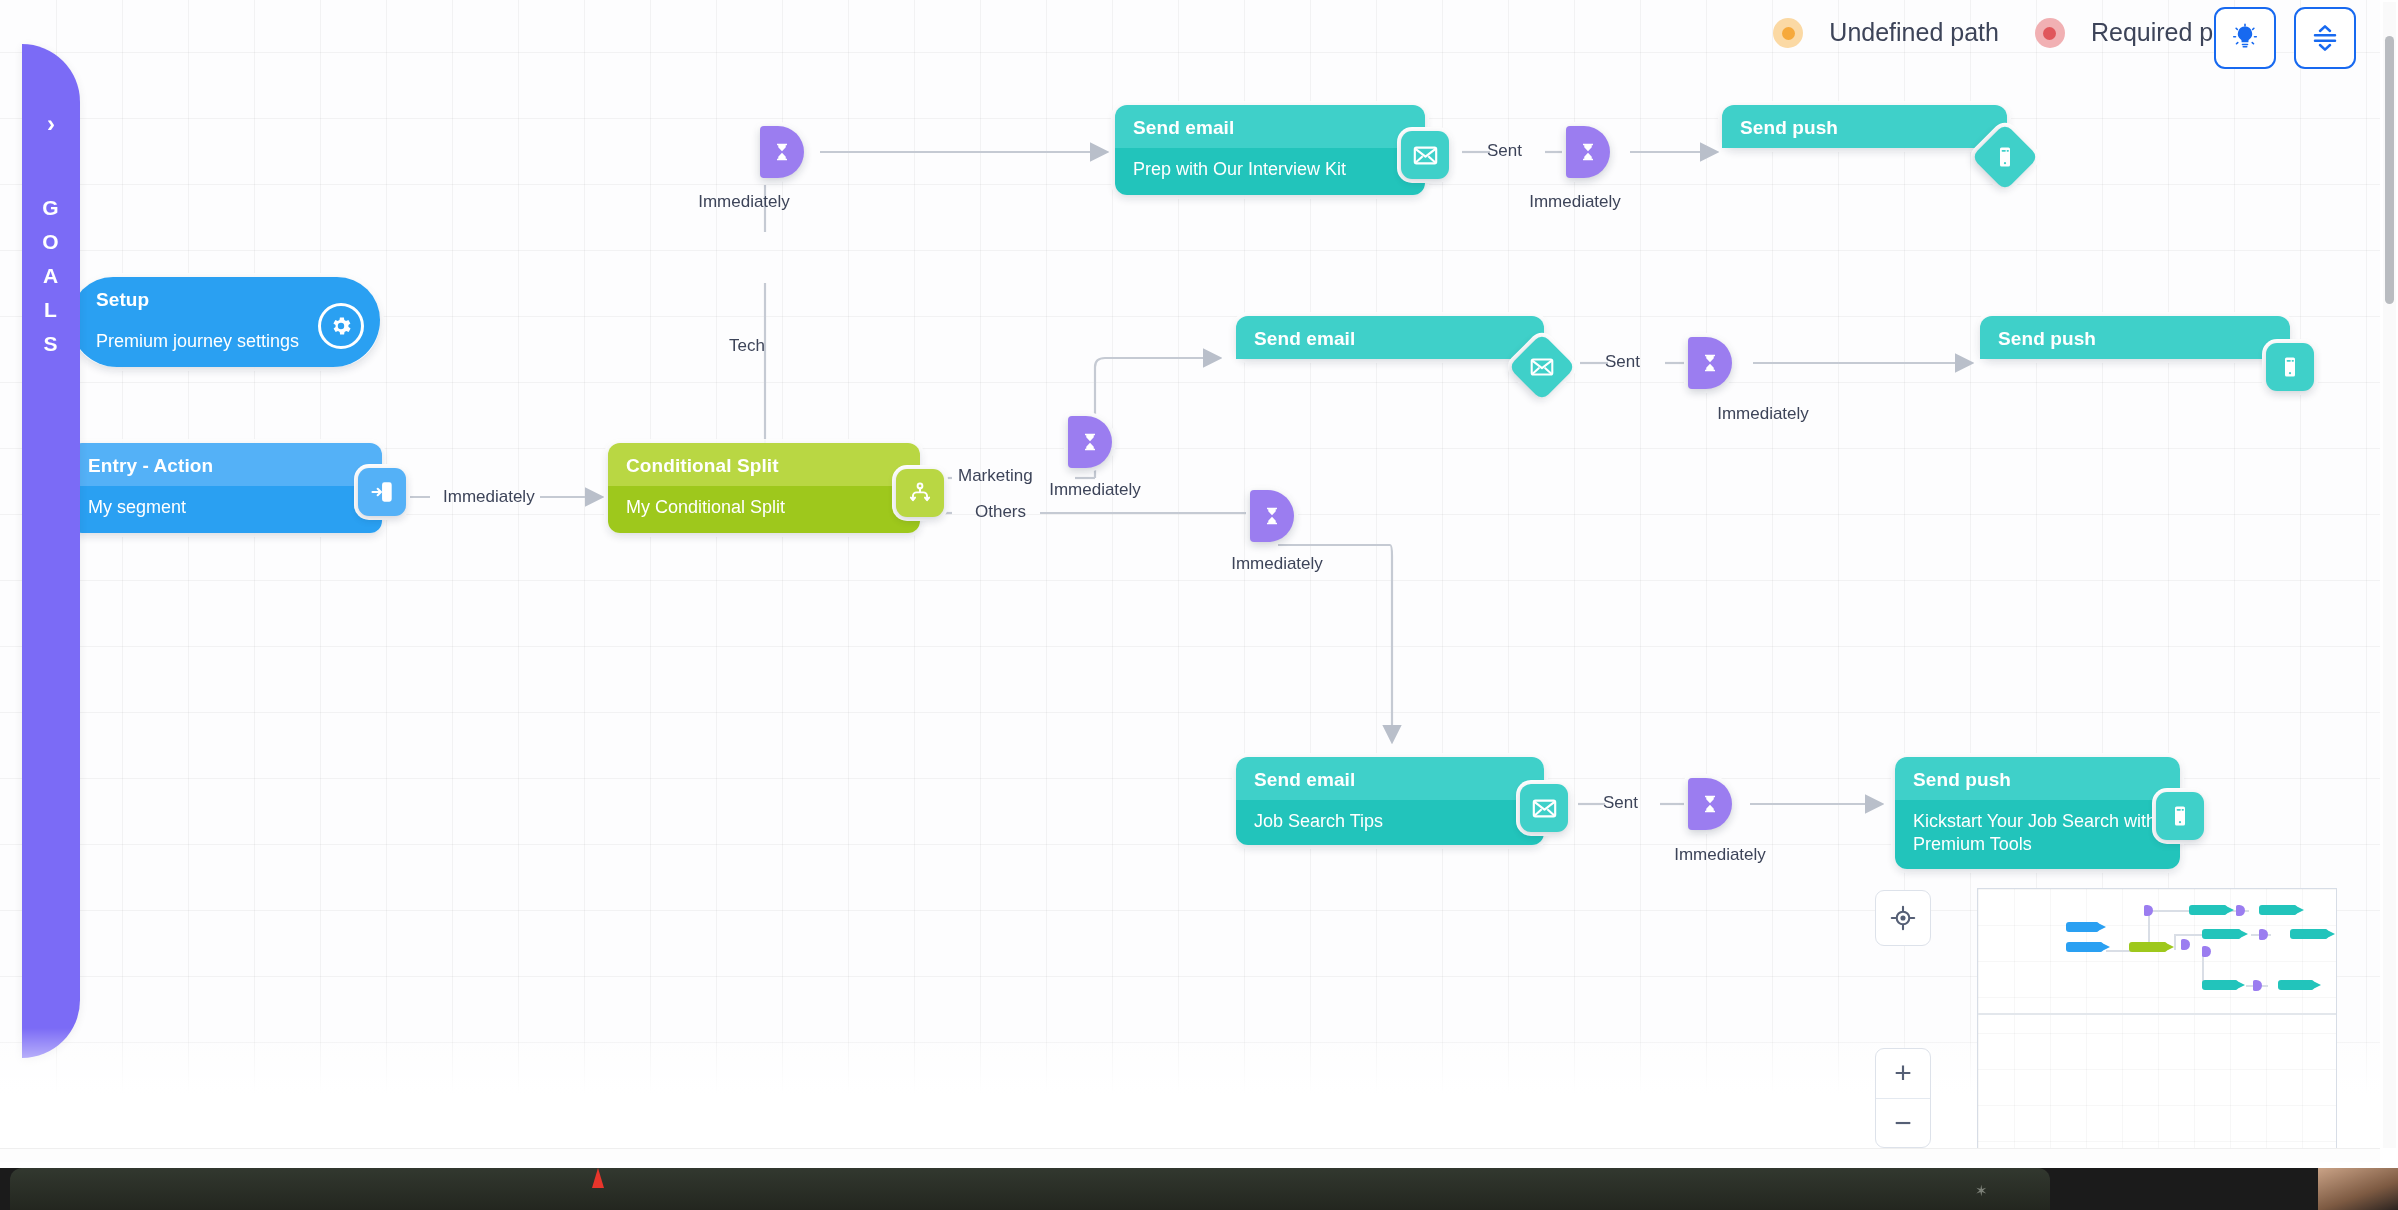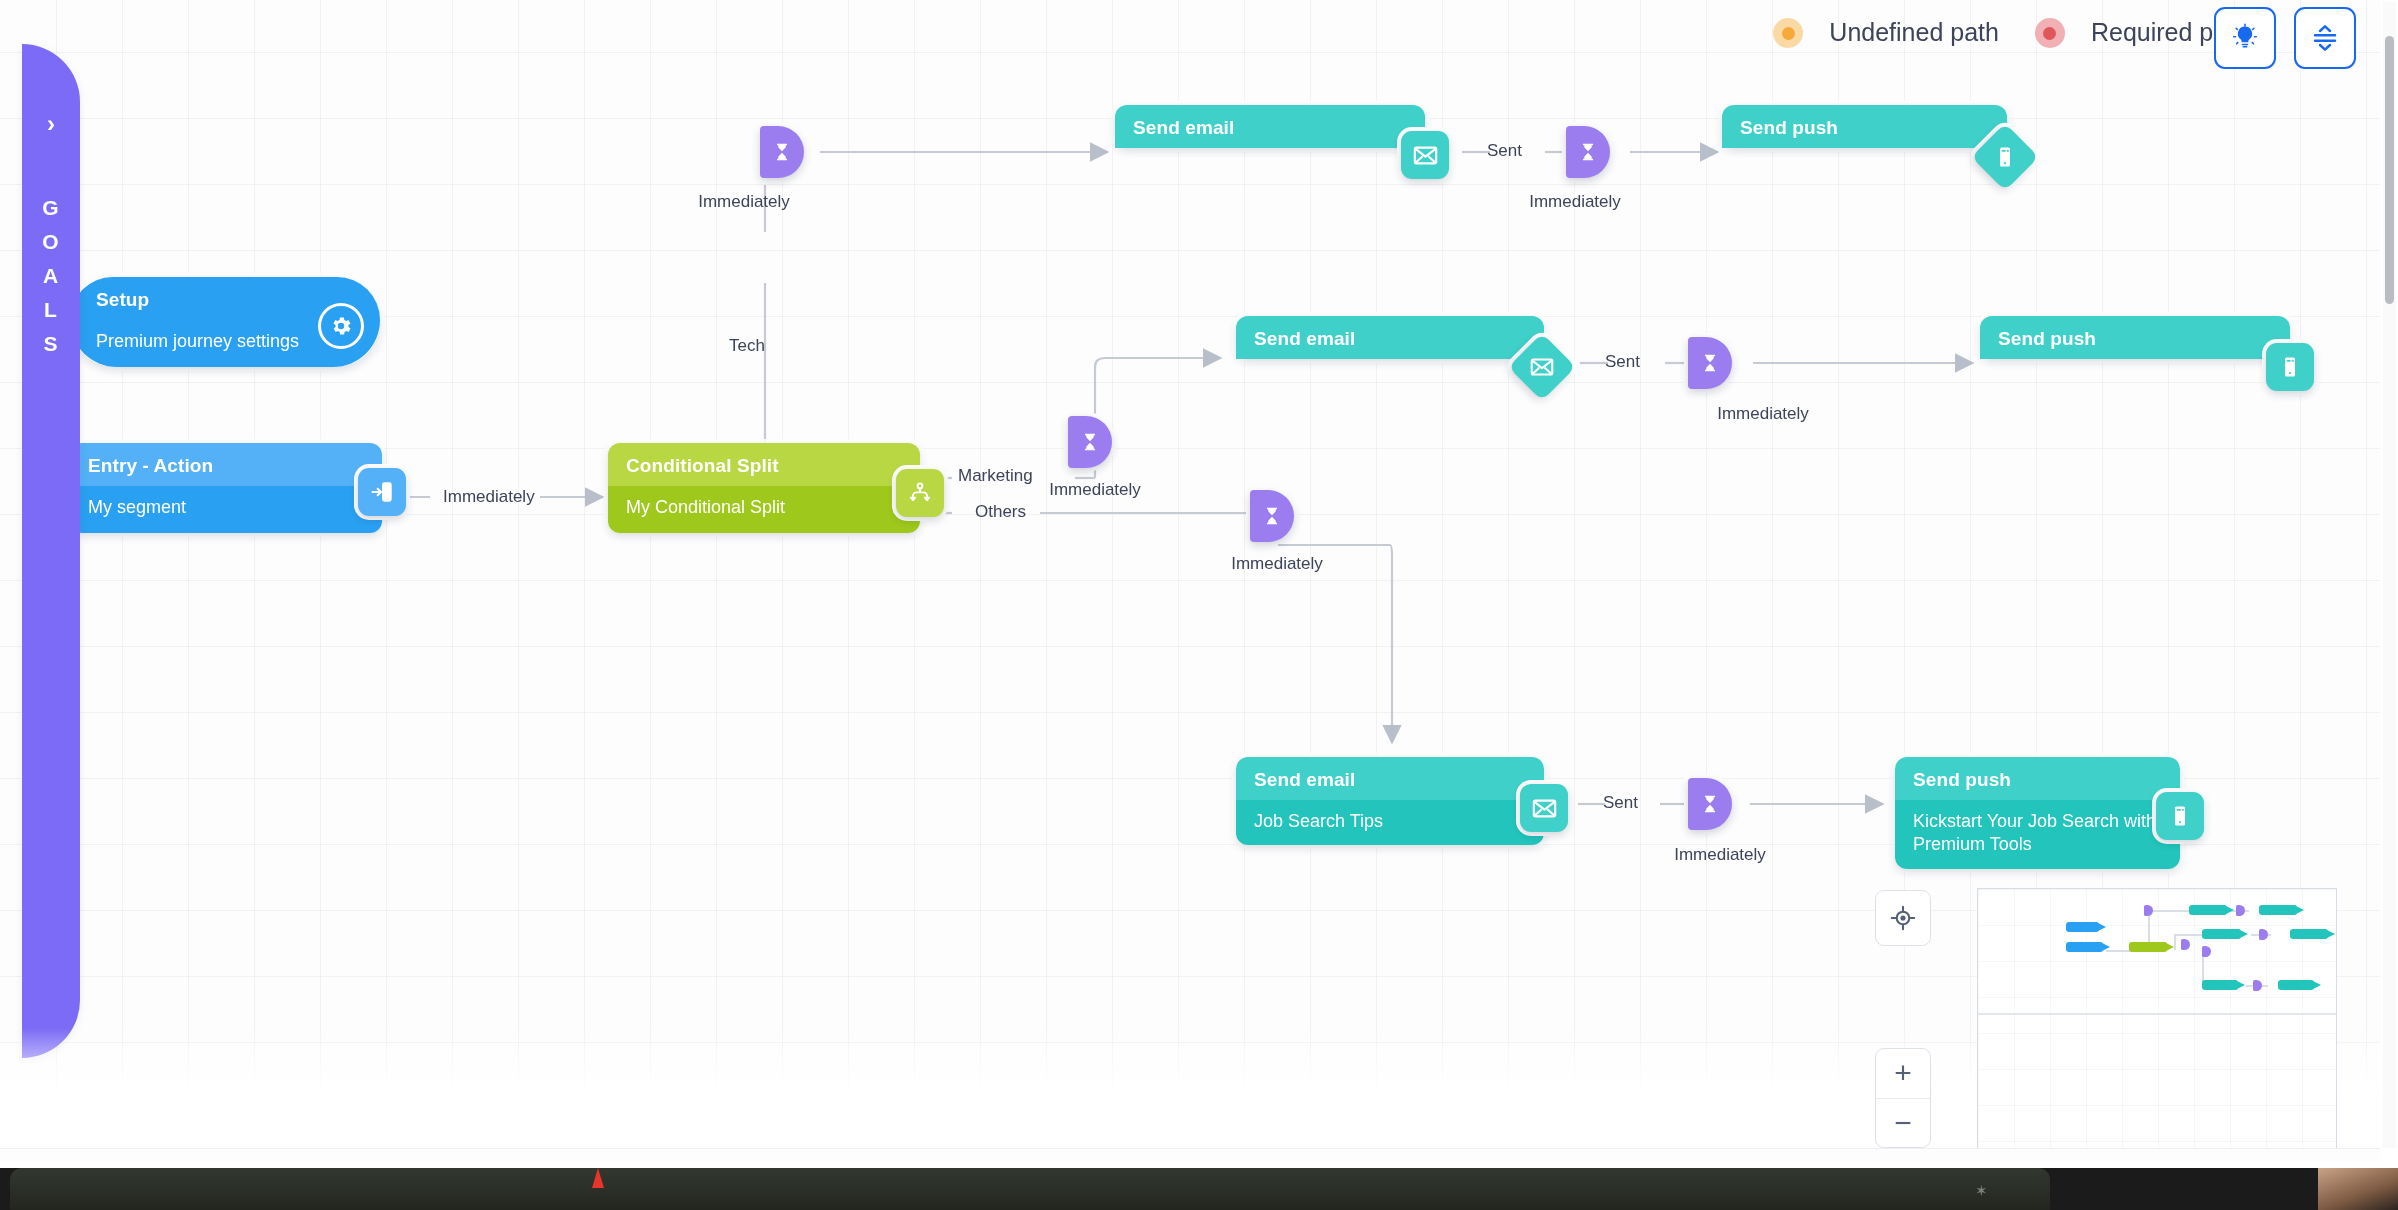--- a/index.html
+++ b/index.html
@@ -354,20 +354,21 @@
     <div class="wait" style="left:760px; top:126px;">
       <svg width="20" height="22" viewBox="0 0 24 24" fill="#fff">
         <path d="M6 2h12v2H6zM6 20h12v2H6zM7.5 4h9v2.4L12 11l-4.5-4.6zM7.5 20h9v-2.4L12 13l-4.5 4.6z"></path>
       </svg>
     </div>
     <div class="wait-label" style="left:744px; top:192px; transform:translateX(-50%);">Immediately</div>
     <div class="edge-label" style="left:729px; top:336px;">Tech</div>
 
     <div class="node n-teal" style="left:1115px; top:105px; width:310px;">
       <div class="head">Send email</div>
+      <div class="body">Prep with Our Interview Kit</div>
       <div class="badge bteal" style="right:-24px; top:26px;">
         <svg width="27" height="27" viewBox="0 0 24 24" fill="none" stroke="#fff" stroke-width="1.9" stroke-linejoin="round">
           <rect x="2.5" y="5" width="19" height="14" rx="1.4"></rect>
           <path d="M2.5 5.6l9.5 7.4 9.5-7.4M2.8 18.6l6.7-6M21.2 18.6l-6.7-6"></path>
         </svg>
       </div>
     </div>
     <div class="edge-label" style="left:1487px; top:141px;">Sent</div>
 
     <div class="wait" style="left:1566px; top:126px;">

